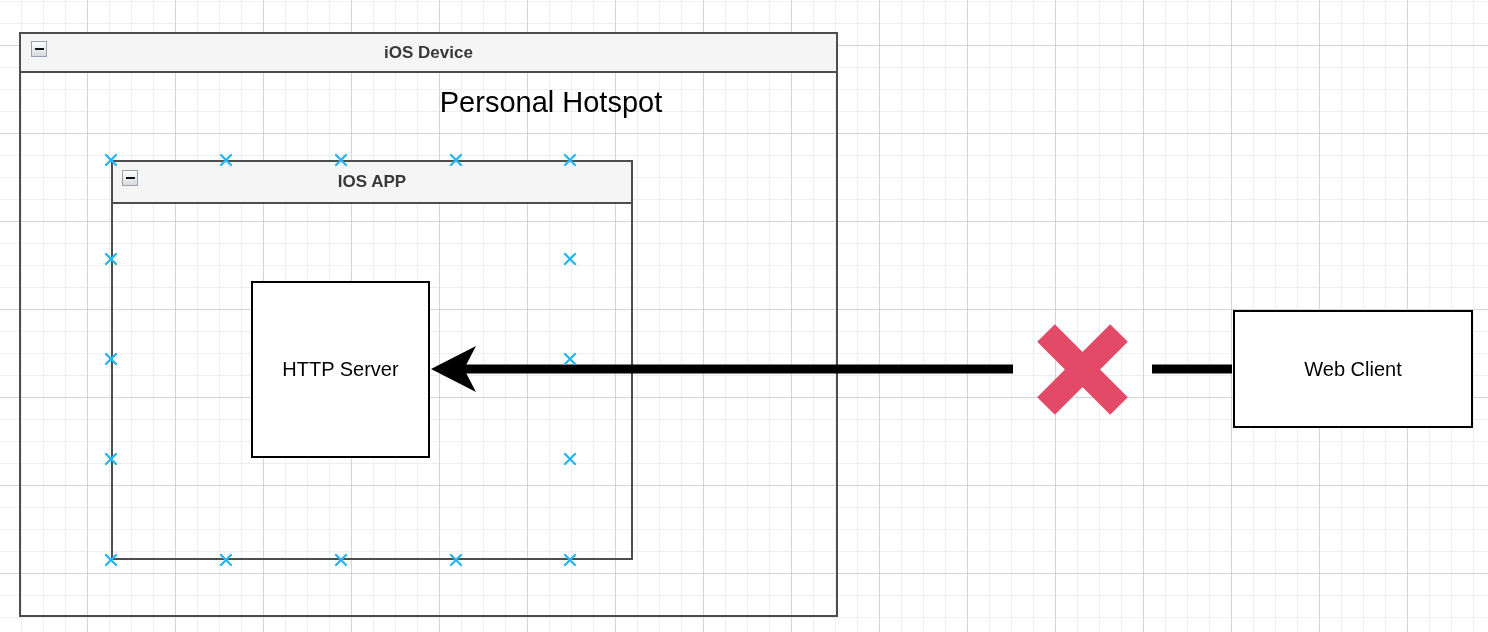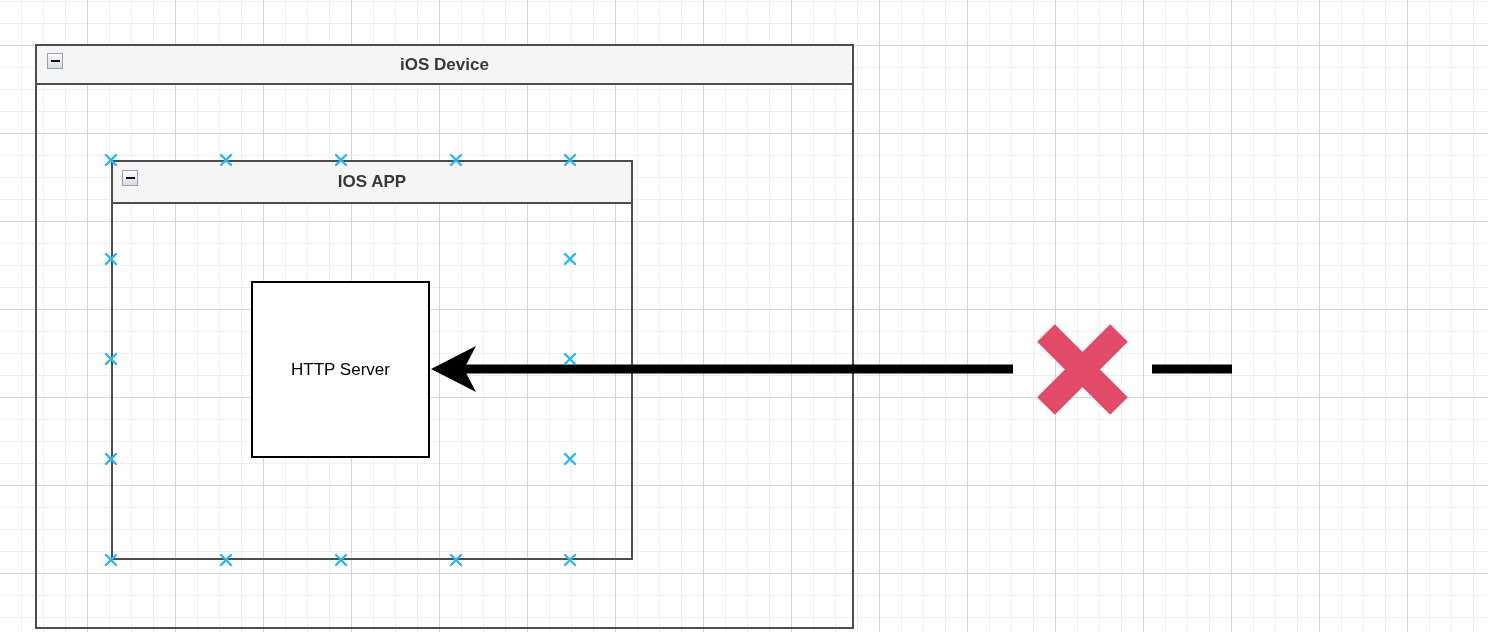--- a/index.html
+++ b/index.html
@@ -27,33 +27,33 @@
     background:var(--header-fill);border-bottom:2px solid var(--container-border);
     display:flex;align-items:center;justify-content:center;
   }
   .container-title{font-weight:bold;font-size:17px;color:var(--title-text);}
   .collapse-btn{
     position:absolute;width:16px;height:16px;
     border:1px solid #9aa0ad;background:linear-gradient(180deg,#fdfdfd 0%,#d9dbdf 100%);
     display:flex;align-items:center;justify-content:center;cursor:pointer;
   }
   .collapse-btn .minus{display:block;width:9px;height:2px;background:#111;}
-  #outer-container{left:19px;top:44px;width:819px;height:585px;margin-left:16px;}
+  #outer-container{left:19px;top:32px;width:819px;height:585px;}
   #outer-container .container-header{height:39px;}
   #outer-container .collapse-btn{left:10px;top:7px;}
   #inner-container{left:111px;top:160px;width:522px;height:400px;}
   #inner-container .container-header{height:42px;}
   #inner-container .collapse-btn{left:9px;top:8px;}
   #hotspot-label{
     position:absolute;left:406px;top:85px;width:290px;height:34px;
     font-size:29px;color:#000;text-align:center;white-space:nowrap;line-height:34px;
   }
   .node{
     position:absolute;background:var(--node-fill);border:2px solid var(--node-border);
-    display:flex;align-items:center;justify-content:center;font-size:17px;color:#000;
+    display:flex;align-items:center;justify-content:center;font-size:20px;color:#000;
   }
   #http-server-node{left:251px;top:281px;width:179px;height:177px;}
   #web-client-node{left:1233px;top:310px;width:240px;height:118px;}
   #overlay{position:absolute;left:0;top:0;width:1488px;height:632px;pointer-events:none;}
   .edge-line{stroke:var(--edge);stroke-width:9;}
   .edge-head{fill:var(--edge);}
   .blocked-x-line{stroke:var(--blocked-x);stroke-width:25;stroke-linecap:butt;}
   .cp{stroke:var(--connection-point);stroke-width:2.4;stroke-linecap:round;}
 </style>
 </head>
@@ -63,34 +63,38 @@
 
   <div class="container" id="outer-container">
     <div class="container-header">
       <div class="collapse-btn">
         <span class="minus"></span>
       </div>
       <span class="container-title">iOS Device</span>
     </div>
   </div>
 
+  <div id="hotspot-label">Personal Hotspot</div>
 
   <div class="container" id="inner-container">
     <div class="container-header">
       <div class="collapse-btn">
         <span class="minus"></span>
       </div>
       <span class="container-title">IOS APP</span>
     </div>
   </div>
 
   <div class="node" id="http-server-node">
     <span>HTTP Server</span>
   </div>
 
+  <div class="node" id="web-client-node">
+    <span>Web Client</span>
+  </div>
 
   <svg id="overlay" viewBox="0 0 1488 632" xmlns="http://www.w3.org/2000/svg">
     <defs>
       <g id="cp-mark">
         <line x1="-5" y1="-5" x2="5" y2="5"></line>
         <line x1="5" y1="-5" x2="-5" y2="5"></line>
       </g>
     </defs>
 
     <g>

